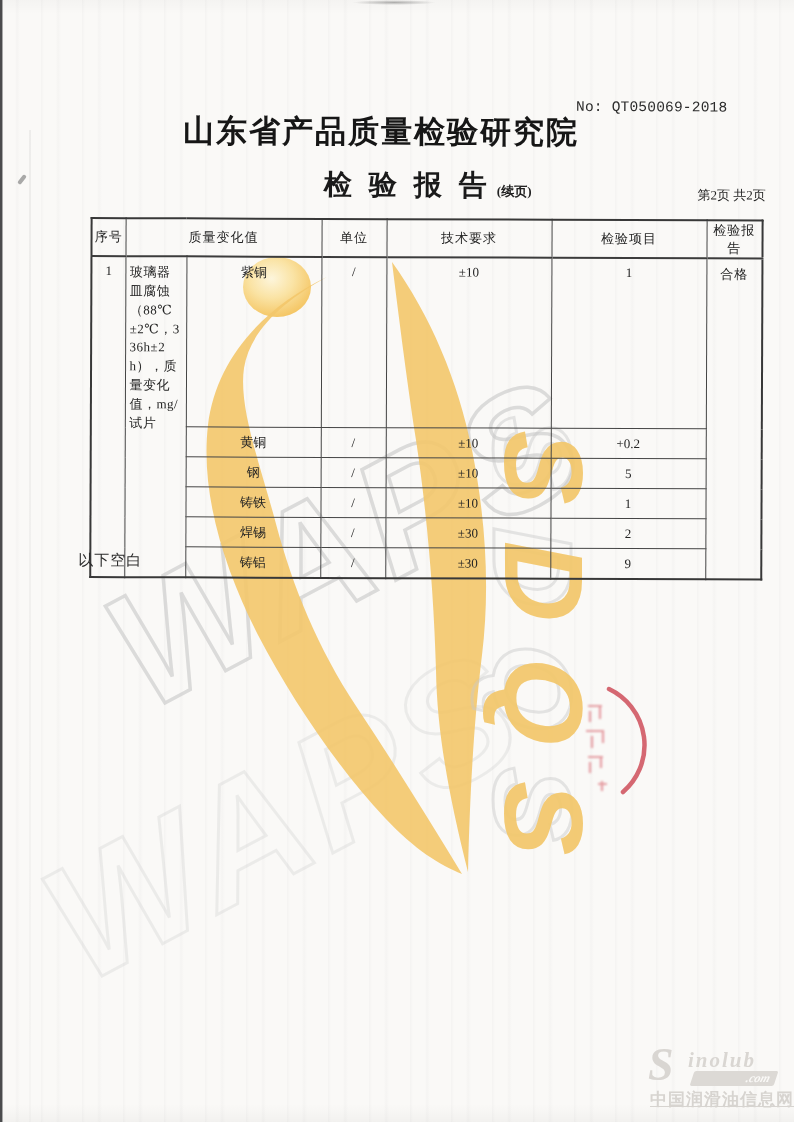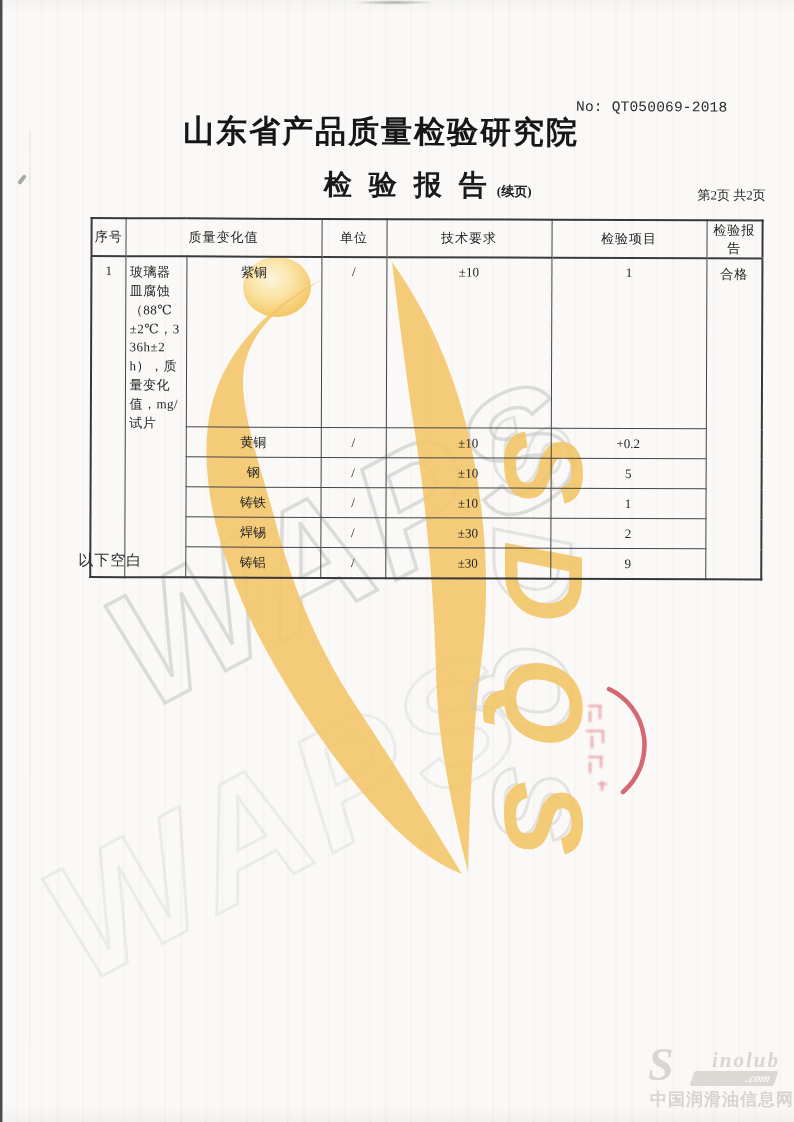--- a/index.html
+++ b/index.html
@@ -62,27 +62,27 @@
 
   .below-blank{position:absolute;left:79px;top:551px;font-size:15px;
     letter-spacing:1px;color:#2a2a2a;}
 
   
   .sinolub{position:absolute;left:640px;top:1040px;width:150px;height:70px;z-index:3;
     color:#d9d6d2;font-family:"Liberation Serif","DejaVu Serif",serif;}
   .sinolub .s-big{position:absolute;left:8px;top:2px;font-size:46px;font-style:italic;
     font-weight:bold;line-height:1;}
   .sinolub .s-rest{position:absolute;left:48px;top:8px;font-size:21px;font-style:italic;
-    font-weight:bold;letter-spacing:2px;margin-left:24px;}
+    font-weight:bold;letter-spacing:2px;}
   .sinolub .com-band{position:absolute;left:52px;top:31px;width:84px;height:15px;
     background:#dcd9d5;transform:skewX(-18deg);border-radius:2px;
     text-align:right;line-height:15px;font-size:12px;font-style:italic;font-weight:bold;
     color:#faf9f7;padding-right:6px;box-sizing:border-box;}
   .sinolub .site{position:absolute;left:10px;top:48px;font-size:17px;font-weight:bold;
-    letter-spacing:1px;color:#d7d4d0;white-space:nowrap;}
+    letter-spacing:1px;color:#d7d4d0;white-space:nowrap;text-decoration:underline;}
 </style>
 </head>
 <body>
 
 <div class="page">
 
   <svg class="wm-layer" viewBox="0 0 794 1122" xmlns="http://www.w3.org/2000/svg" aria-hidden="true">
     <defs>
       <radialGradient id="ballGrad" cx="42%" cy="36%" r="72%">
         <stop offset="0%" stop-color="#fdf5da"></stop>

